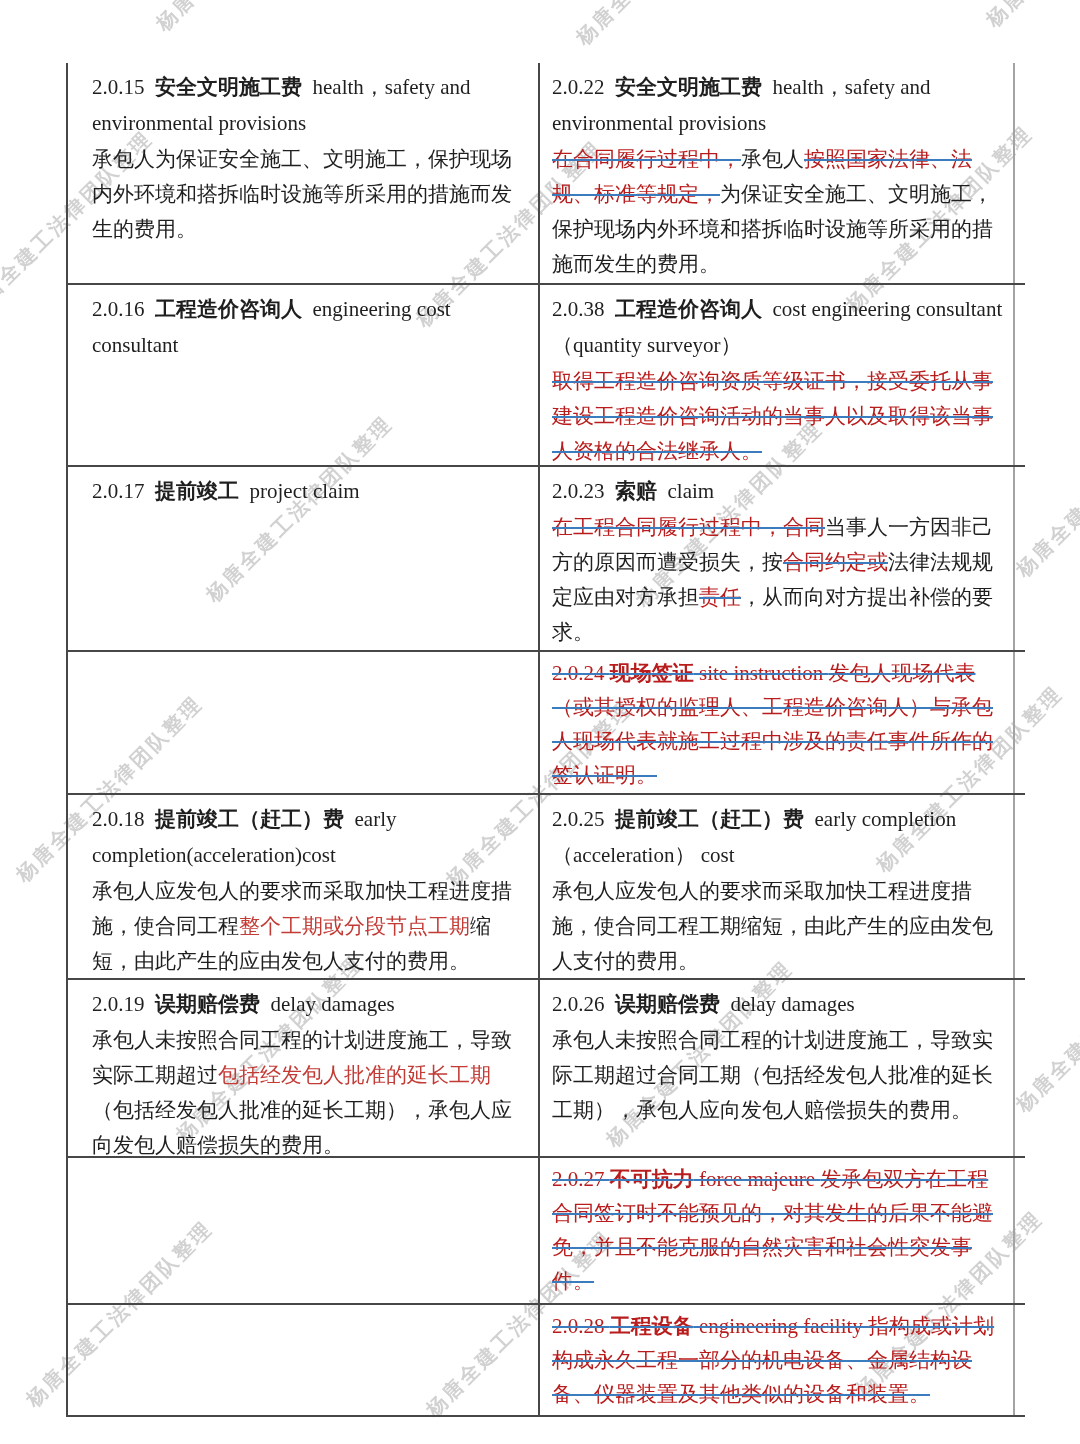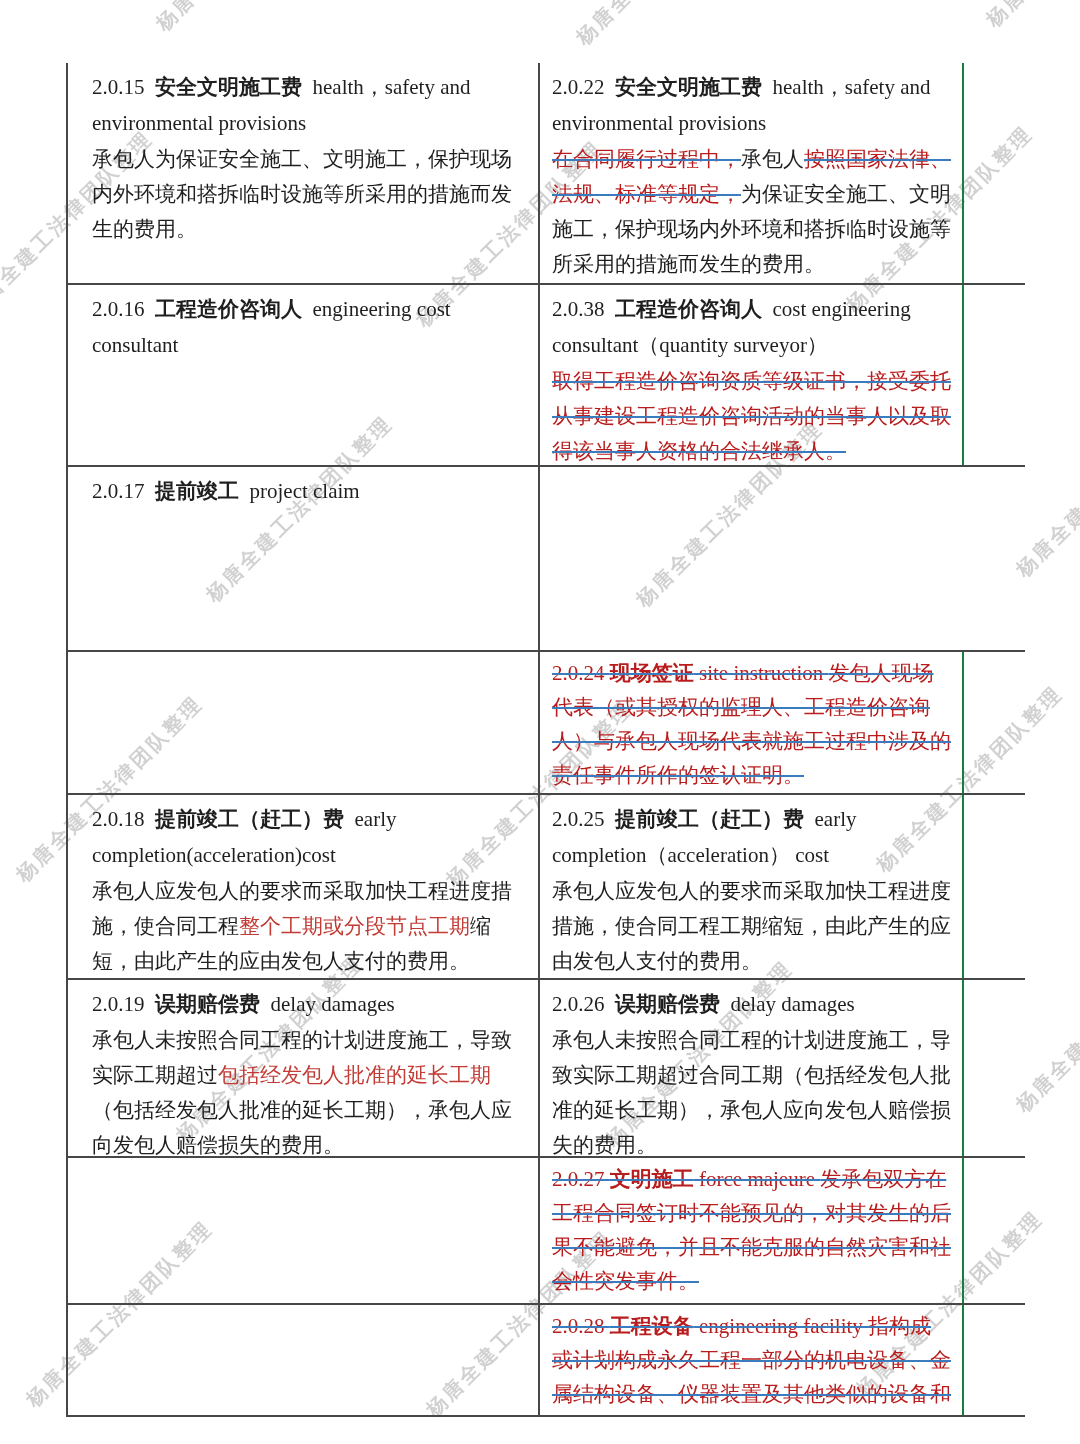--- a/index.html
+++ b/index.html
@@ -25,21 +25,21 @@
   .tbl{
     position:absolute;left:66px;top:63px;width:959px;z-index:1;
   }
   .row{display:flex;box-sizing:border-box;border-bottom:2px solid #474747;}
   .cell{
     box-sizing:border-box;overflow:hidden;
     padding:6px 10px 0 12px;
     font-size:21px;line-height:35px;
   }
   .cell.left{width:474px;border-left:2px solid #474747;border-right:2px solid #474747;padding-left:24px;}
-  .cell.right{width:424px;border-right:2px solid #15803d;}
+  .cell.right{width:475px;border-right:2px solid #a3a3a3;}
   .row.tight .cell{padding-top:4px;line-height:34px;}
   .para{margin:0;white-space:pre-wrap;}
   .run{white-space:pre-wrap;}
   .run.num{font-family:"Liberation Serif","DejaVu Serif",serif;}
   .run.term{font-weight:600;}
   .run.red{color:#c23b35;}
   .run.del{
     color:#b91c1c;
     text-decoration:line-through;
     text-decoration-thickness:1.5px;
@@ -92,20 +92,24 @@
       <div class="cell right">
         <p class="para"><span class="run num">2.0.38  </span><span class="run term">工程造价咨询人</span><span class="run num">  cost engineering consultant（quantity surveyor）</span></p>
         <p class="para"><span class="run del">取得工程造价咨询资质等级证书，接受委托从事建设工程造价咨询活动的当事人以及取得该当事人资格的合法继承人。</span></p>
       </div>
     </div>
 
     <div class="row" style="height:185px">
       <div class="cell left">
         <p class="para"><span class="run num">2.0.17  </span><span class="run term">提前竣工</span><span class="run num">  project claim</span></p>
       </div>
+      <div class="cell right">
+        <p class="para"><span class="run num">2.0.23  </span><span class="run term">索赔</span><span class="run num">  claim</span></p>
+        <p class="para"><span class="run del">在工程合同履行过程中，合同</span><span class="run">当事人一方因非己方的原因而遭受损失，按</span><span class="run del">合同约定或</span><span class="run">法律法规规定应由对方承担</span><span class="run del">责任</span><span class="run">，从而向对方提出补偿的要求。</span></p>
+      </div>
     </div>
 
     <div class="row tight" style="height:143px">
       <div class="cell left"></div>
       <div class="cell right">
         <p class="para"><span class="run del num">2.0.24 </span><span class="run del term">现场签证</span><span class="run del num"> site instruction </span><span class="run del">发包人现场代表（或其授权的监理人、工程造价咨询人）与承包人现场代表就施工过程中涉及的责任事件所作的签认证明。</span></p>
       </div>
     </div>
 
     <div class="row" style="height:185px">
@@ -126,21 +130,21 @@
       </div>
       <div class="cell right">
         <p class="para"><span class="run num">2.0.26  </span><span class="run term">误期赔偿费</span><span class="run num">  delay damages</span></p>
         <p class="para"><span class="run">承包人未按照合同工程的计划进度施工，导致实际工期超过合同工期（包括经发包人批准的延长工期），承包人应向发包人赔偿损失的费用。</span></p>
       </div>
     </div>
 
     <div class="row tight" style="height:147px">
       <div class="cell left"></div>
       <div class="cell right">
-        <p class="para"><span class="run del num">2.0.27 </span><span class="run del term">文明施工</span><span class="run del num"> force majeure </span><span class="run del">发承包双方在工程合同签订时不能预见的，对其发生的后果不能避免，并且不能克服的自然灾害和社会性突发事件。</span></p>
+        <p class="para"><span class="run del num">2.0.27 </span><span class="run del term">不可抗力</span><span class="run del num"> force majeure </span><span class="run del">发承包双方在工程合同签订时不能预见的，对其发生的后果不能避免，并且不能克服的自然灾害和社会性突发事件。</span></p>
       </div>
     </div>
 
     <div class="row tight" style="height:112px">
       <div class="cell left"></div>
       <div class="cell right">
         <p class="para"><span class="run del num">2.0.28 </span><span class="run del term">工程设备</span><span class="run del num"> engineering facility </span><span class="run del">指构成或计划构成永久工程一部分的机电设备、金属结构设备、仪器装置及其他类似的设备和装置。</span></p>
       </div>
     </div>
 

